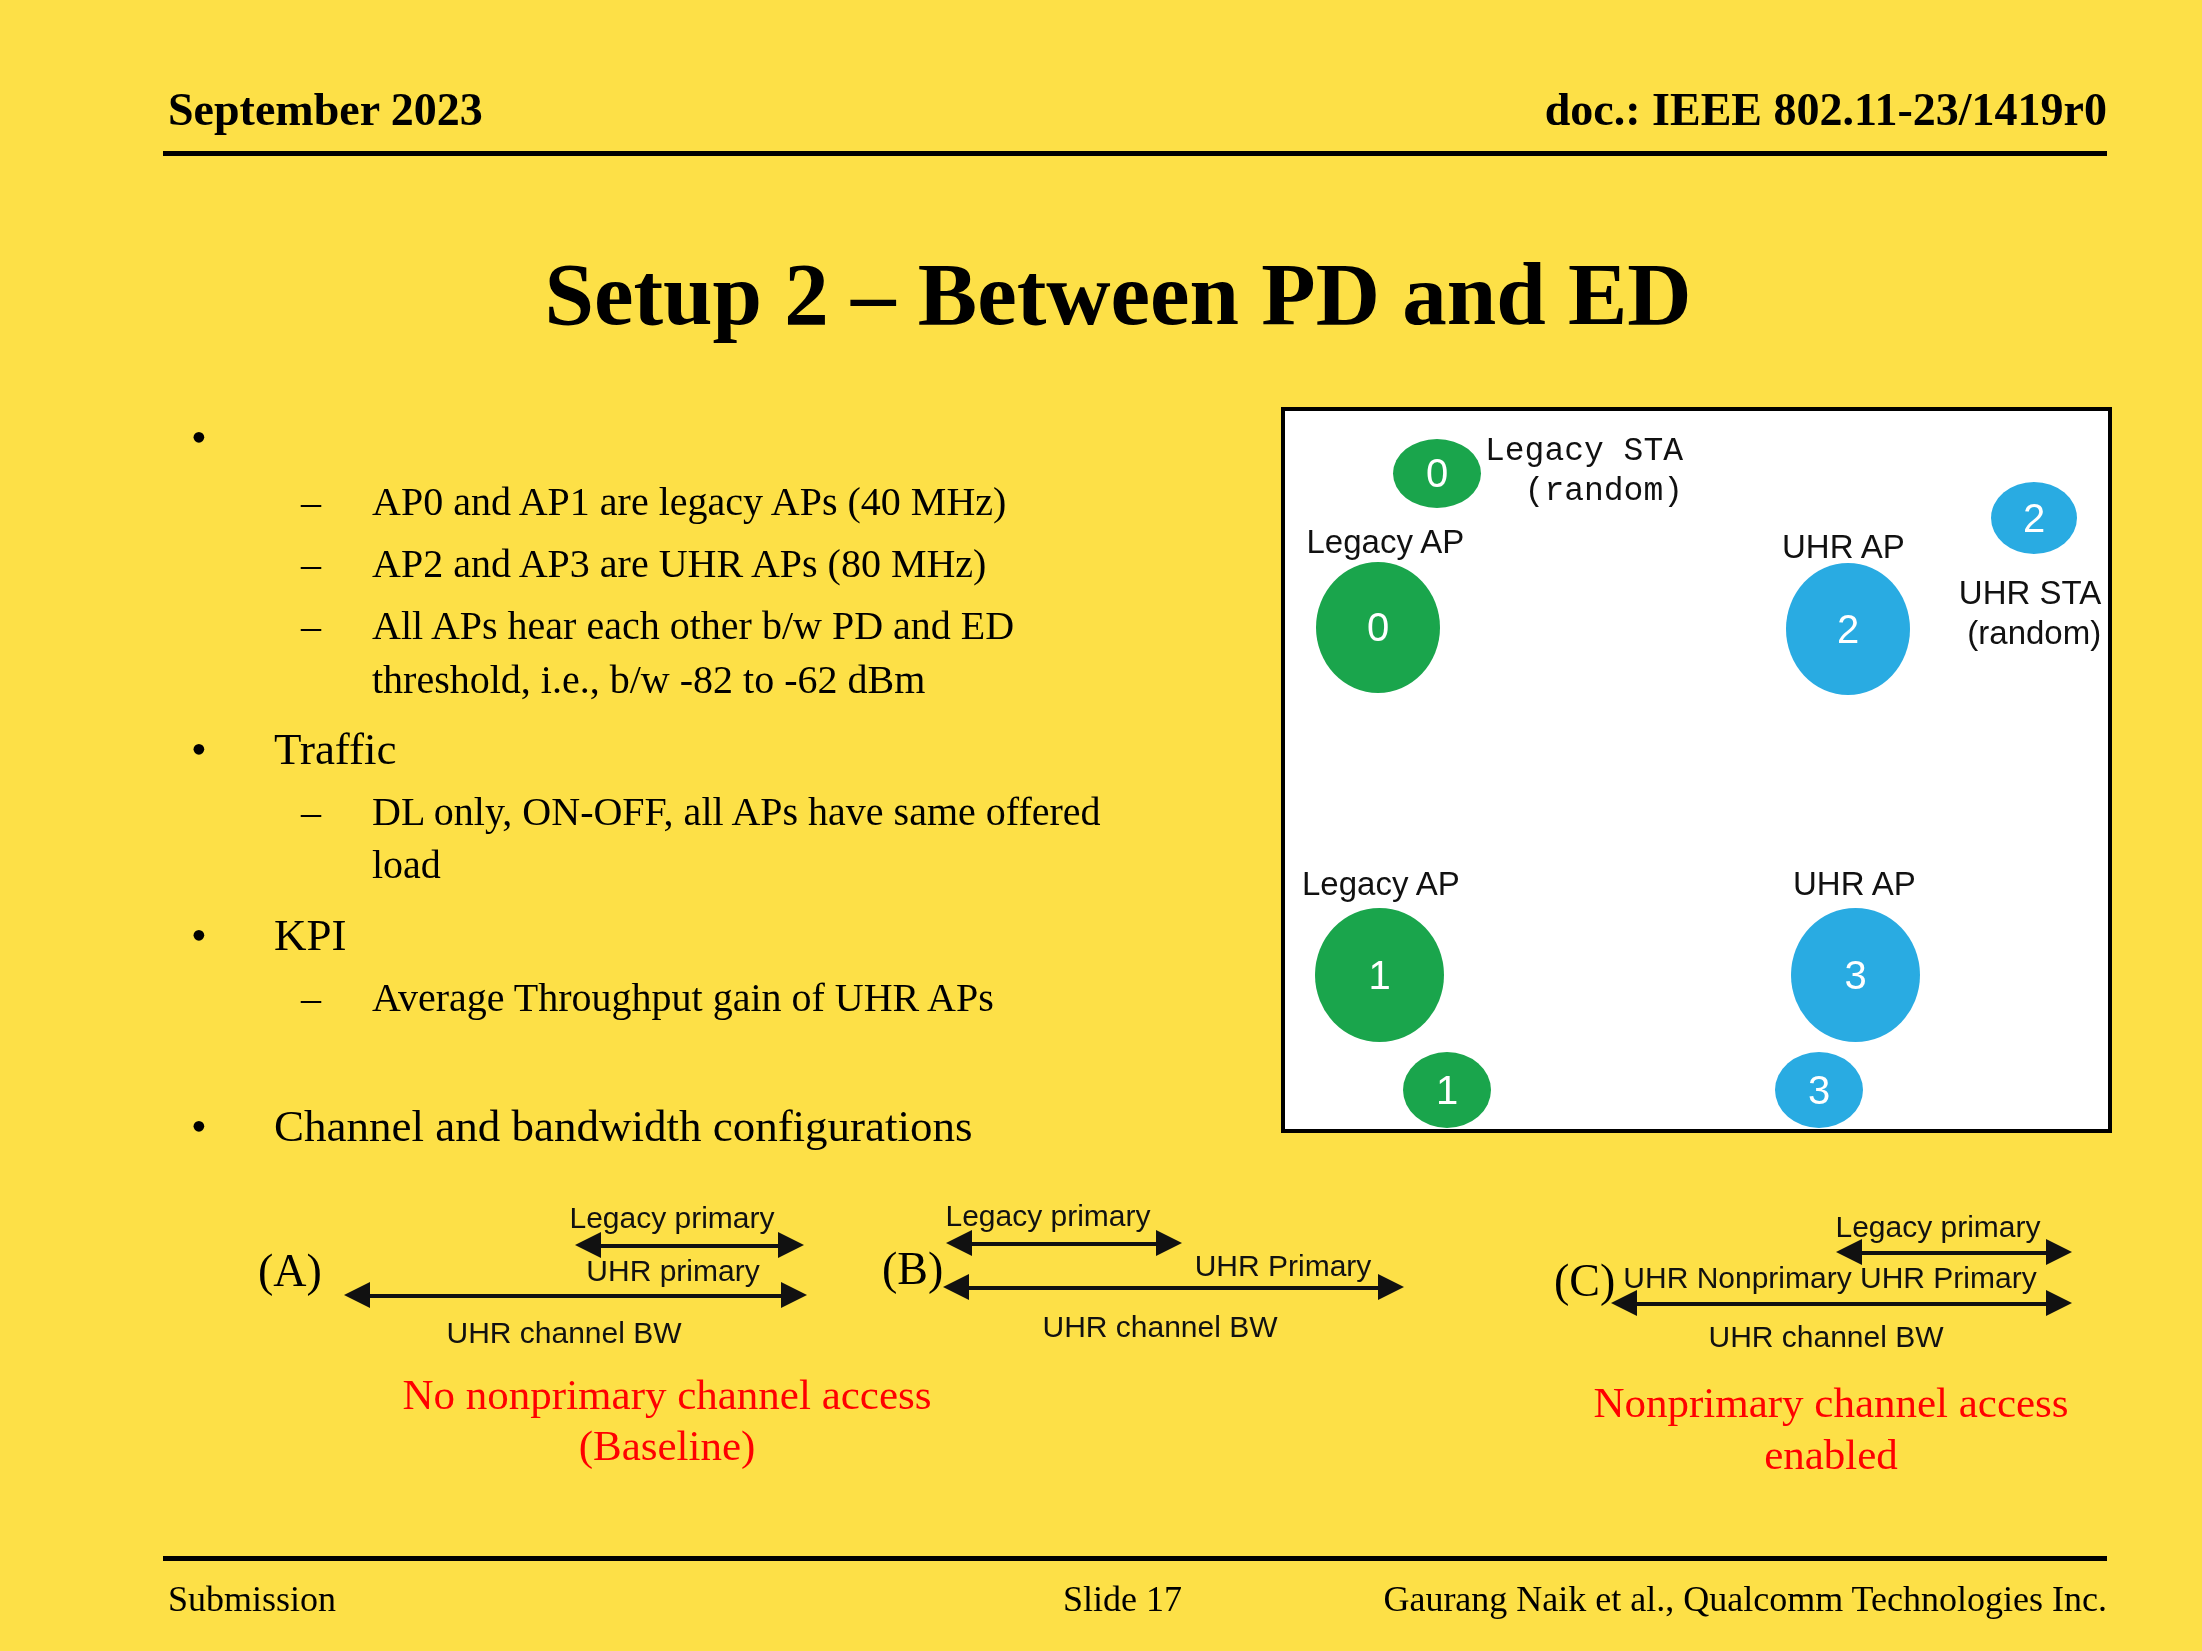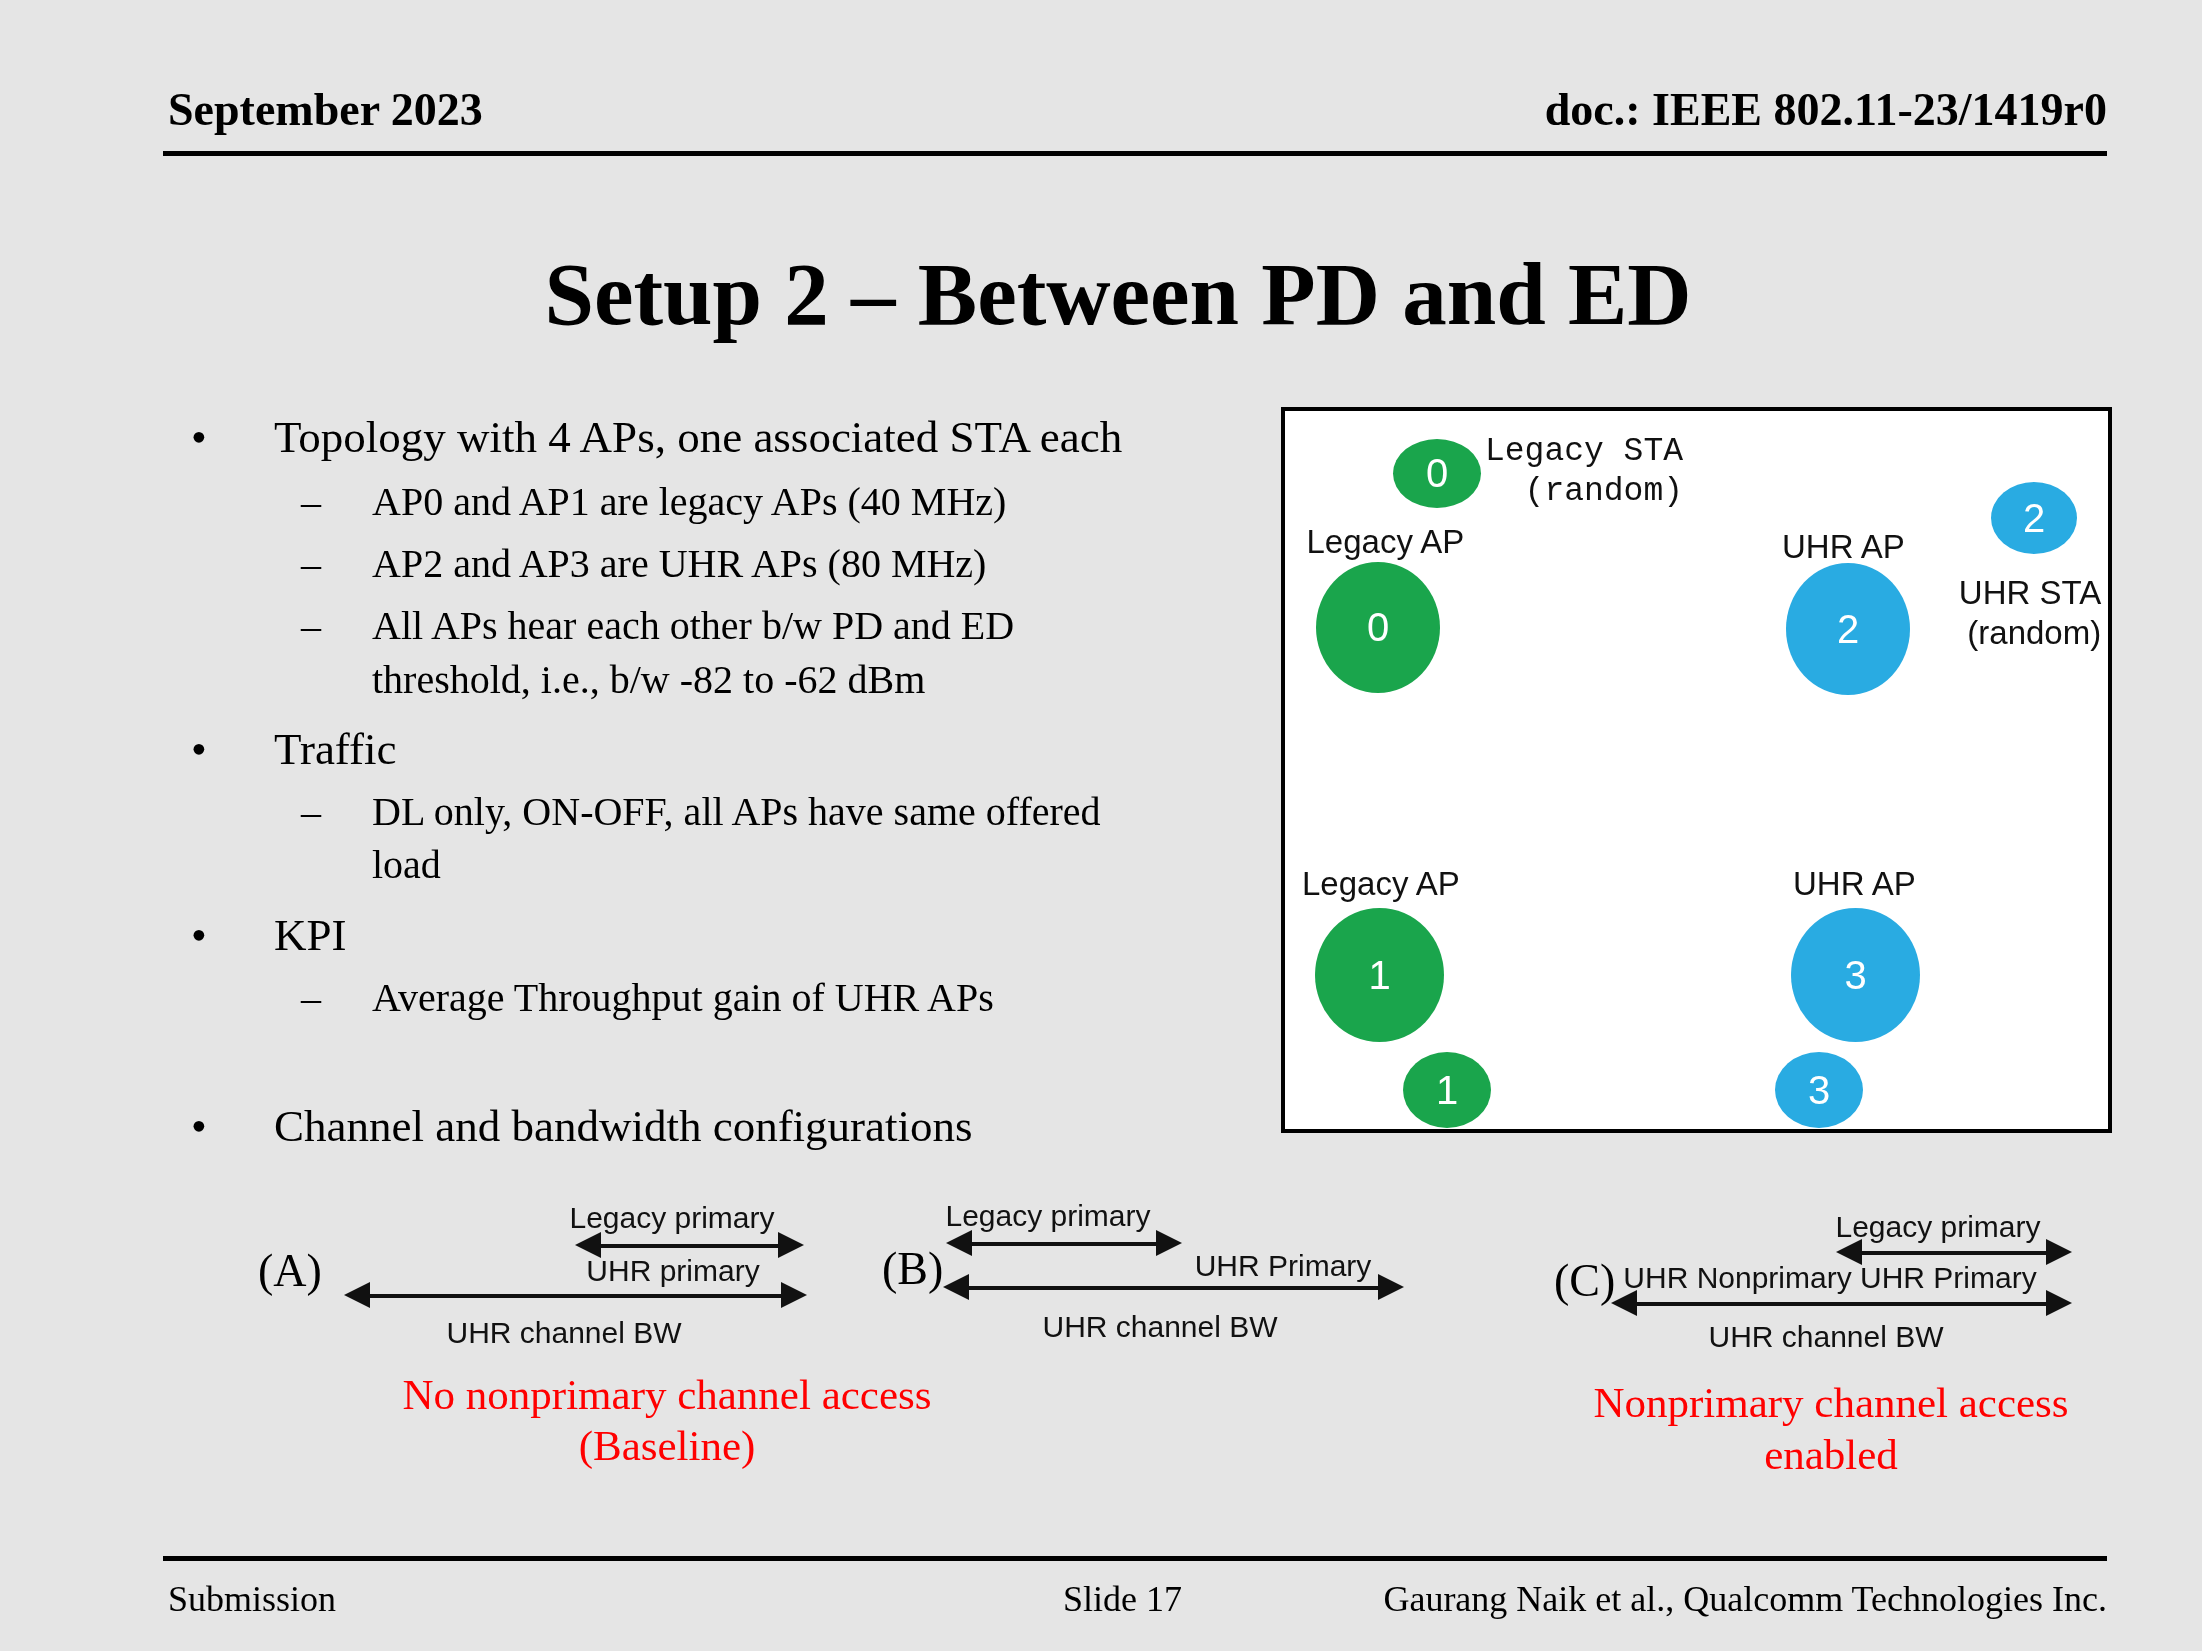--- a/index.html
+++ b/index.html
@@ -1,16 +1,16 @@
 <!DOCTYPE html>
 <html style="font-size:13.8px"><head>
 <meta charset="utf-8">
 <style>
   html,body{margin:0;padding:0;background:#fff;}
-  .slide{position:relative;width:2203px;height:1652px;background:#e5e5e5;overflow:hidden;
+  .slide{position:relative;width:2203px;height:1652px;background:#fde047;overflow:hidden;
          font-family:"Liberation Serif",serif;color:#000;}
   .abs{position:absolute;}
   .hdr{font-weight:bold;font-size:46px;}
   .rule{position:absolute;height:5.2px;background:#000;}
   .title{font-weight:bold;font-size:89px;white-space:nowrap;}
   .b1{font-size:45px;white-space:nowrap;}
   .b2{font-size:40px;white-space:nowrap;}
   .lbl{font-family:"Liberation Sans",sans-serif;font-size:33px;white-space:nowrap;color:#111;}
   .clabel{font-family:"Liberation Sans",sans-serif;font-size:30px;white-space:nowrap;color:#111;}
   .ctr{transform:translateX(-50%);text-align:right;}
@@ -34,21 +34,20 @@
 
 <div class="slide">
 
   <div class="abs hdr" style="left:168px;top:83px;">September 2023</div>
   <div class="abs hdr" style="right:96px;top:83px;">doc.: IEEE 802.11-23/1419r0</div>
   <div class="rule" style="left:163px;top:151px;width:1944px;"></div>
 
   <div class="abs title ctr" style="left:1118px;top:243px;">Setup 2 – Between PD and ED</div>
 
   <div class="abs b1" style="left:191px;top:411px;">•</div>
-  <div class="abs b1" style="left:274px;top:411px;">Topology with 4 APs, one associated STA each</div>
 
   <div class="abs b2" style="left:301px;top:478px;">–</div>
   <div class="abs b2" style="left:372px;top:478px;">AP0 and AP1 are legacy APs (40 MHz)</div>
 
   <div class="abs b2" style="left:301px;top:540px;">–</div>
   <div class="abs b2" style="left:372px;top:540px;">AP2 and AP3 are UHR APs (80 MHz)</div>
 
   <div class="abs b2" style="left:301px;top:602px;">–</div>
   <div class="abs b2" style="left:372px;top:602px;">All APs hear each other b/w PD and ED</div>
   <div class="abs b2" style="left:372px;top:656px;">threshold, i.e., b/w -82 to -62 dBm</div>

